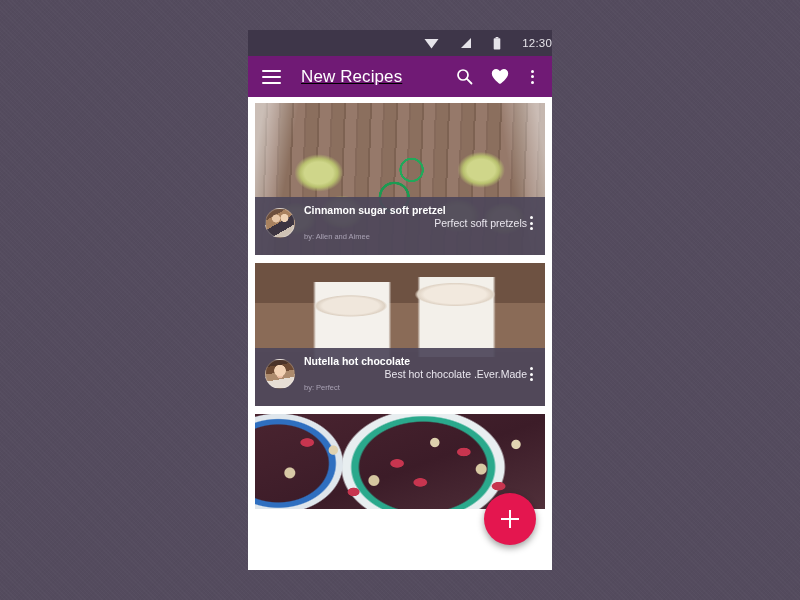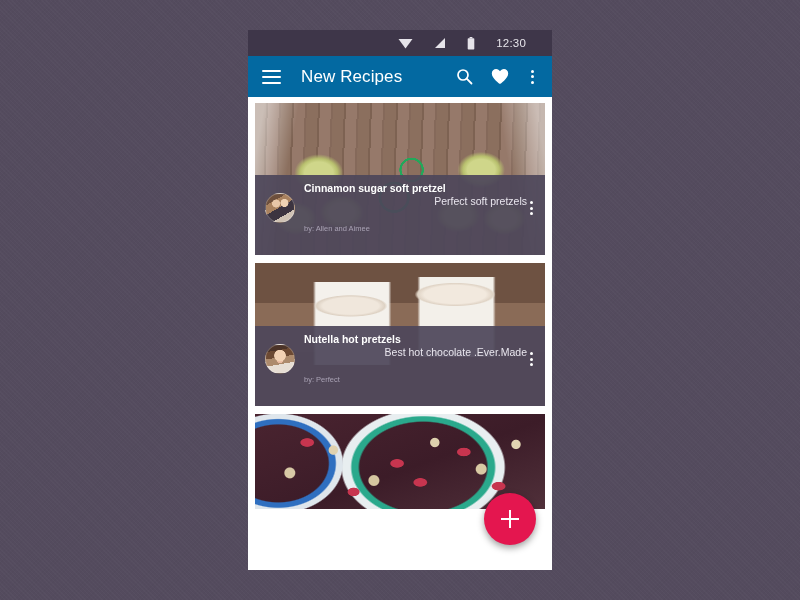--- a/index.html
+++ b/index.html
@@ -19,32 +19,32 @@
   #phone {
     position:absolute; left:248px; top:30px;
     width:304px; height:540px;
     overflow:hidden;
   }
 
   
   #statusbar {
     height:26px; background:#3E3649;
     display:flex; align-items:center; justify-content:flex-end;
-    padding-right:26px; gap:21px;
+    padding-right:0; gap:21px;
   }
   .sb-icon { display:block; }
   #clock {
     color:#e6e4ea; font-size:11.5px; letter-spacing:0.2px;
     font-family:"Liberation Sans", sans-serif;
   }
 
   
   #appbar {
-    height:41px; background:#0369a1;
-    display:flex; align-items:center; padding:0 14px;
+    height:41px; background:#701a75;
+    display:flex; align-items:center; padding:0 14px;text-decoration:underline;
   }
   #hamburger {
     width:19px; height:14px; display:flex; flex-direction:column;
     justify-content:space-between; cursor:pointer; flex:0 0 auto;
   }
   #hamburger i { display:block; height:2px; background:#ffffff; border-radius:1px; }
   #apptitle {
     color:#ffffff; font-size:17px; margin-left:20px;
     font-weight:400; letter-spacing:0.1px; white-space:nowrap;
   }
@@ -115,21 +115,21 @@
       radial-gradient(ellipse 78px 60px at 8% 52%, rgba(0,0,0,0) 0 64%, #2f6fc0 66% 73%, #dfe6ec 75% 82%, rgba(0,0,0,0) 84%),
       radial-gradient(ellipse 96px 68px at 58% 56%, rgba(0,0,0,0) 0 66%, #2aa98c 68% 74%, #e8eef0 76% 84%, rgba(0,0,0,0) 86%),
       linear-gradient(160deg, #4a2430 0%, #3c1c28 55%, #50303a 100%),
       #43202c;
   }
 
   
   .card-info {
     position:absolute; left:0; right:0; bottom:0;
     background:rgba(78,71,90,0.93);
-    display:flex; align-items:center; padding:7px 9px 21px 10px;
+    display:flex; align-items:center; padding:7px 9px 13px 10px;
     min-height:46px;
   }
   .avatar {
     width:30px; height:30px; border-radius:50%;
     flex:0 0 auto; margin-right:9px; overflow:hidden;
     border:1px solid rgba(255,255,255,0.25);
   }
   .avatar-a {
     background:
       radial-gradient(circle 5px at 36% 34%, #e8c7a8 0 75%, rgba(0,0,0,0) 85%),
@@ -146,21 +146,21 @@
   .card-title {
     color:#ffffff; font-size:10.5px; font-weight:bold;
     line-height:13px; white-space:nowrap; overflow:hidden;
   }
   .card-sub {
     color:#e9e6ee; font-size:10.5px; font-weight:400;
     line-height:13px; white-space:nowrap; overflow:hidden;text-align:right;
   }
   .card-author {
     color:#a9a2b4; font-size:7.5px; line-height:11px;
-    margin-top:15px; white-space:nowrap; overflow:hidden;
+    margin-top:1px; white-space:nowrap; overflow:hidden;
   }
   .card-menu {
     flex:0 0 auto; display:flex; flex-direction:column;
     gap:2.5px; padding:4px 3px; cursor:pointer; align-self:center;
   }
   .card-menu span {
     width:3px; height:3px; border-radius:50%; background:#ffffff; display:block;
   }
 
   
@@ -238,21 +238,21 @@
             <span></span>
         </div>
       </div>
     </div>
 
     <div class="card">
       <div class="card-photo photo-cocoa"></div>
       <div class="card-info">
         <div class="avatar avatar-b"></div>
         <div class="card-text">
-          <div class="card-title">Nutella hot pretzels</div>
+          <div class="card-title">Nutella hot chocolate</div>
           <div class="card-sub">Best hot chocolate .Ever.Made</div>
           <div class="card-author">by: Perfect</div>
         </div>
         <div class="card-menu">
           <span></span>
             <span></span>
             <span></span>
         </div>
       </div>
     </div>

